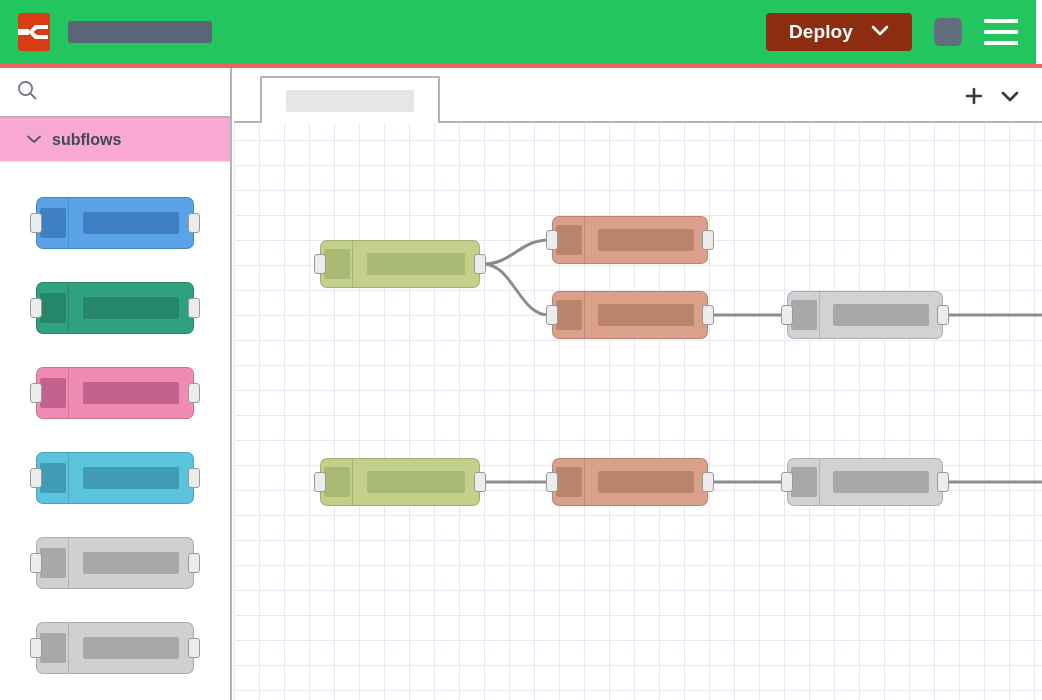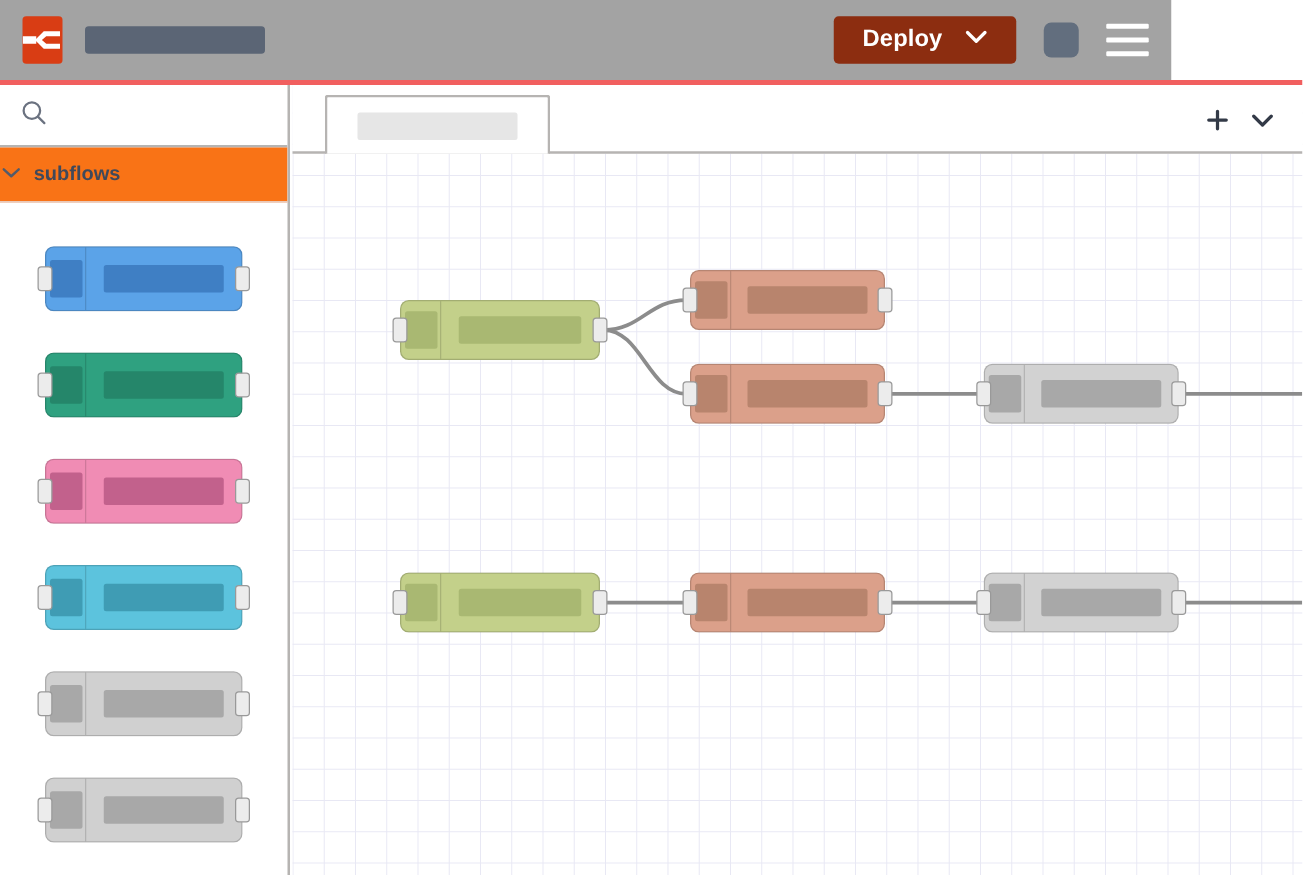--- a/index.html
+++ b/index.html
@@ -16,23 +16,23 @@
     position: relative;
     width: 1042px;
     height: 700px;
     overflow: hidden;
   }
 
   
   #header {
     position: absolute;
     left: 0; top: 0;
-    width: 937px;
+    width: 1036px;
     height: 64px;
-    background: #a3a3a3;
+    background: #22c55e;
     display: flex;
     align-items: center;
     z-index: 20;
   }
   #header-accent {
     position: absolute;
     left: 0; top: 64px;
     width: 1042px;
     height: 4px;
     background: #f15f5f;
@@ -121,24 +121,24 @@
   #palette-search {
     height: 50px;
     display: flex;
     align-items: center;
     padding-left: 16px;
     border-bottom: 2px solid #b6b4b2;
     cursor: text;
   }
   #subflows-header {
     height: 44px;
-    background: #f97316;
-    display: flex;
-    align-items: center;
-    padding-left: 1px;
+    background: #f9a8d4;
+    display: flex;
+    align-items: center;
+    padding-left: 26px;
     gap: 10px;
     border-bottom: 1px solid #e4e6ef;
     cursor: pointer;
   }
   #subflows-label {
     font-size: 16px;
     font-weight: bold;
     color: #40495a;
   }
 

